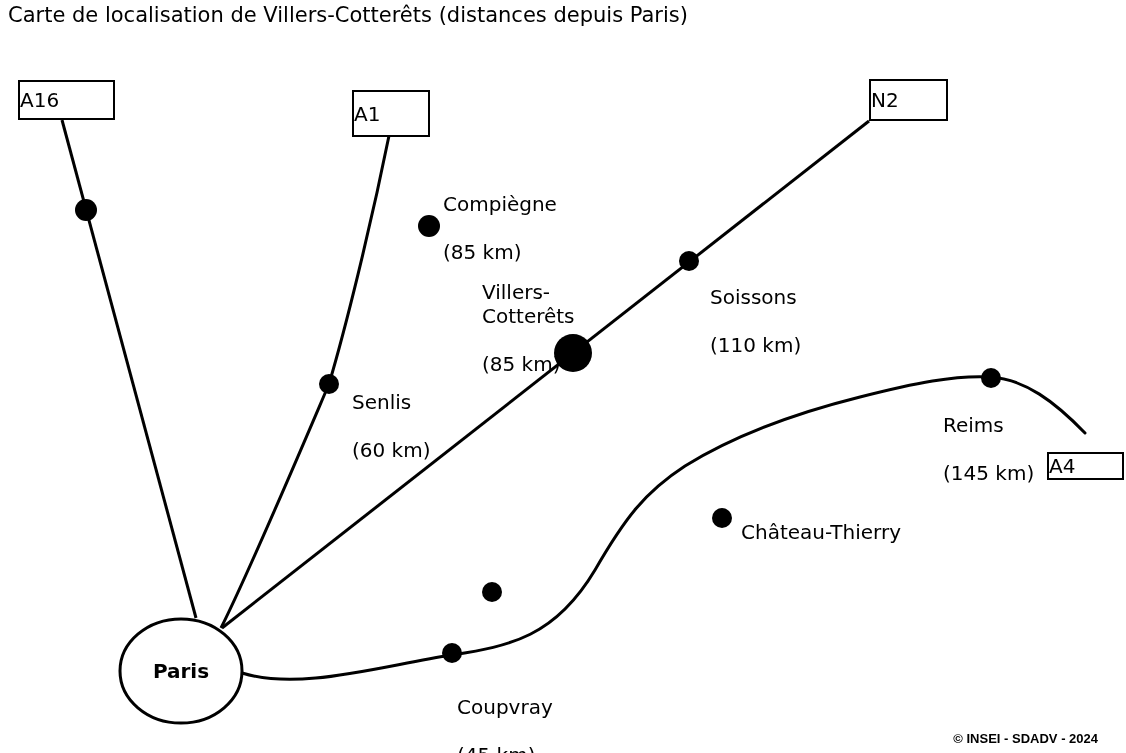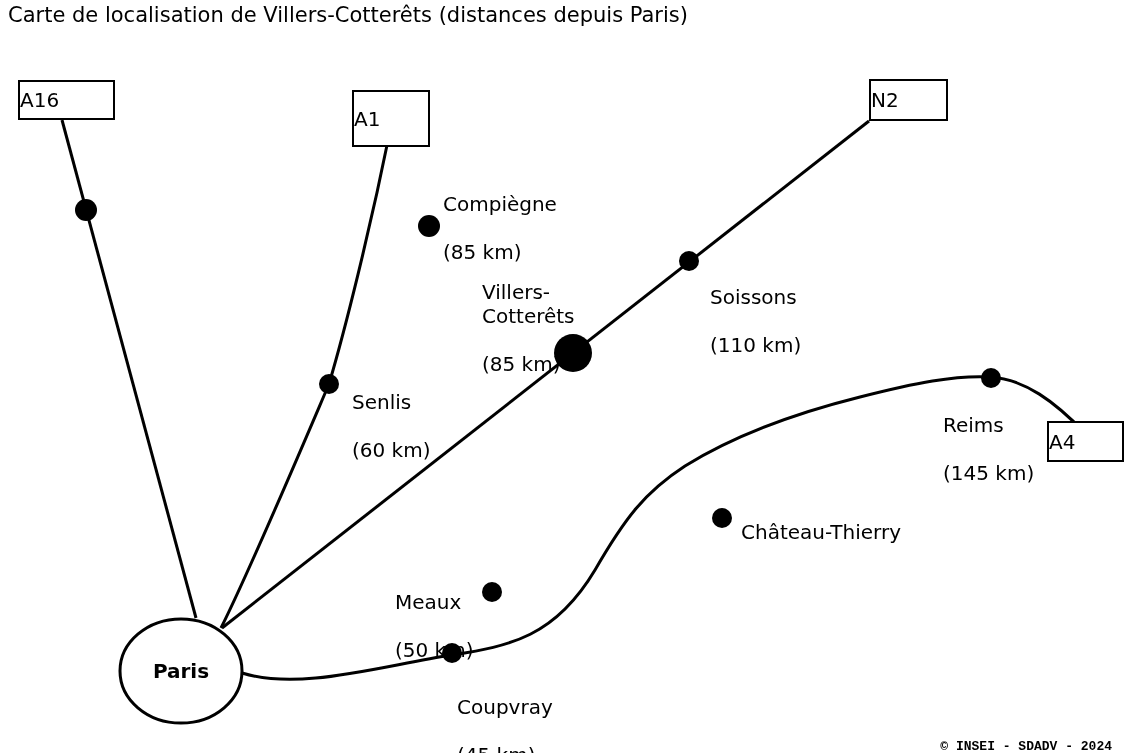--- a/index.html
+++ b/index.html
@@ -5,22 +5,22 @@
   html,body{margin:0;padding:0;background:#fff;}
   .map{position:relative;width:1126px;height:753px;background:#ffffff;
        font-family:"DejaVu Sans",sans-serif;color:#000000;overflow:hidden;}
   .map-title{position:absolute;left:8px;top:2px;font-size:21px;line-height:26px;}
   .map-svg{position:absolute;left:0;top:0;}
   .road-box{position:absolute;box-sizing:border-box;border:2px solid #000;background:#fff;
             display:flex;align-items:center;justify-content:flex-start;font-size:20px;}
   .city-label{position:absolute;font-size:20px;line-height:24px;white-space:pre-line;}
   .paris-label{position:absolute;left:181px;top:671px;transform:translate(-50%,-50%);
                font-size:20px;font-weight:bold;}
-  .copyright{position:absolute;right:14px;top:731px;font-size:13px;font-weight:bold;
-             font-family:Liberation Mono, monospace;letter-spacing:0px;margin-top:8px;}
+  .copyright{position:absolute;right:28px;top:731px;font-size:13px;font-weight:bold;
+             font-family:Liberation Sans, sans-serif;letter-spacing:0px;}
 </style>
 </head>
 <body>
 
 <div class="map">
 
   <div class="map-title">Carte de localisation de Villers-Cotterêts (distances depuis Paris)</div>
 
   <svg class="map-svg" width="1126" height="753" viewBox="0 0 1126 753">
 
@@ -40,27 +40,27 @@
     <circle cx="689" cy="261" r="10" fill="#000"></circle>
     <circle cx="991" cy="378" r="10" fill="#000"></circle>
     <circle cx="722" cy="518" r="10" fill="#000"></circle>
     <circle cx="492" cy="592" r="10" fill="#000"></circle>
     <circle cx="452" cy="653" r="10" fill="#000"></circle>
   </svg>
 
   <div class="road-box" style="left:18px;top:80px;width:97px;height:40px">
     <span>A16</span>
   </div>
-  <div class="road-box" style="left:352px;top:90px;width:78px;height:57px">
+  <div class="road-box" style="left:352px;top:90px;width:78px;height:47px">
     <span>A1</span>
   </div>
   <div class="road-box" style="left:869px;top:79px;width:79px;height:42px">
     <span>N2</span>
   </div>
-  <div class="road-box" style="left:1047px;top:421px;width:77px;height:41px">
+  <div class="road-box" style="left:1047px;top:452px;width:77px;height:28px">
     <span>A4</span>
   </div>
 
   <div class="city-label" style="left:443px;top:168px">
     <div>Compiègne</div>
     <div>(85 km)</div>
   </div>
   <div class="city-label" style="left:352px;top:366px">
     <div>Senlis</div>
     <div>(60 km)</div>
@@ -74,24 +74,20 @@
     <div>Soissons</div>
     <div>(110 km)</div>
   </div>
   <div class="city-label" style="left:943px;top:389px">
     <div>Reims</div>
     <div>(145 km)</div>
   </div>
   <div class="city-label" style="left:741px;top:496px">
     <div>Château-Thierry</div>
   </div>
-  <div class="city-label" style="left:395px;top:566px">
-    <div>Meaux</div>
-    <div>(50 km)</div>
-  </div>
   <div class="city-label" style="left:457px;top:671px">
     <div>Coupvray</div>
     <div>(45 km)</div>
   </div>
 
   <div class="paris-label">Paris</div>
 
   <div class="copyright">© INSEI - SDADV - 2024</div>
 
 </div>

